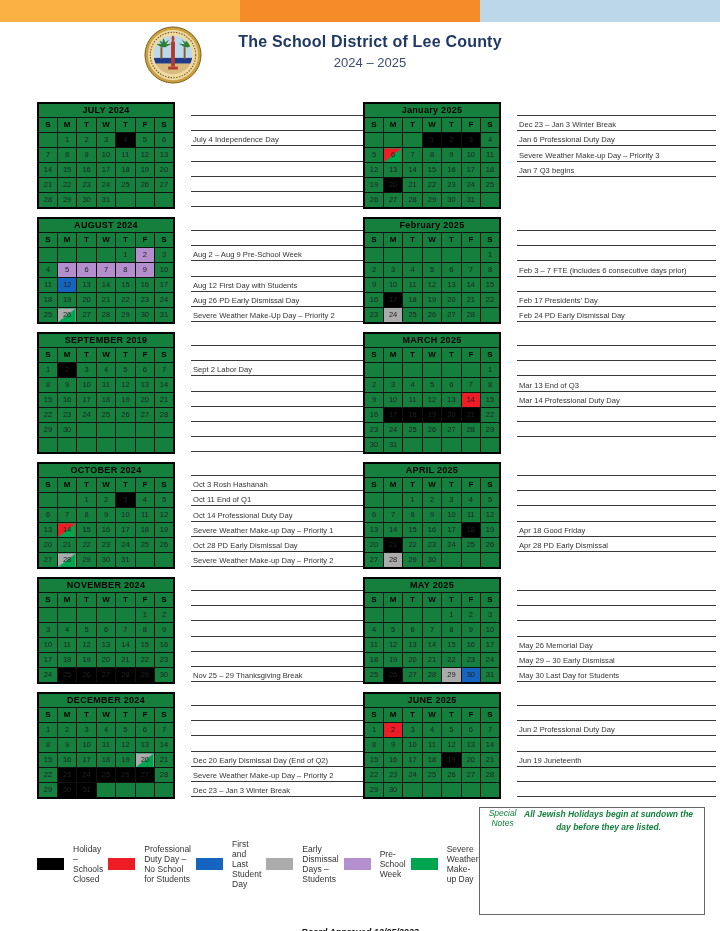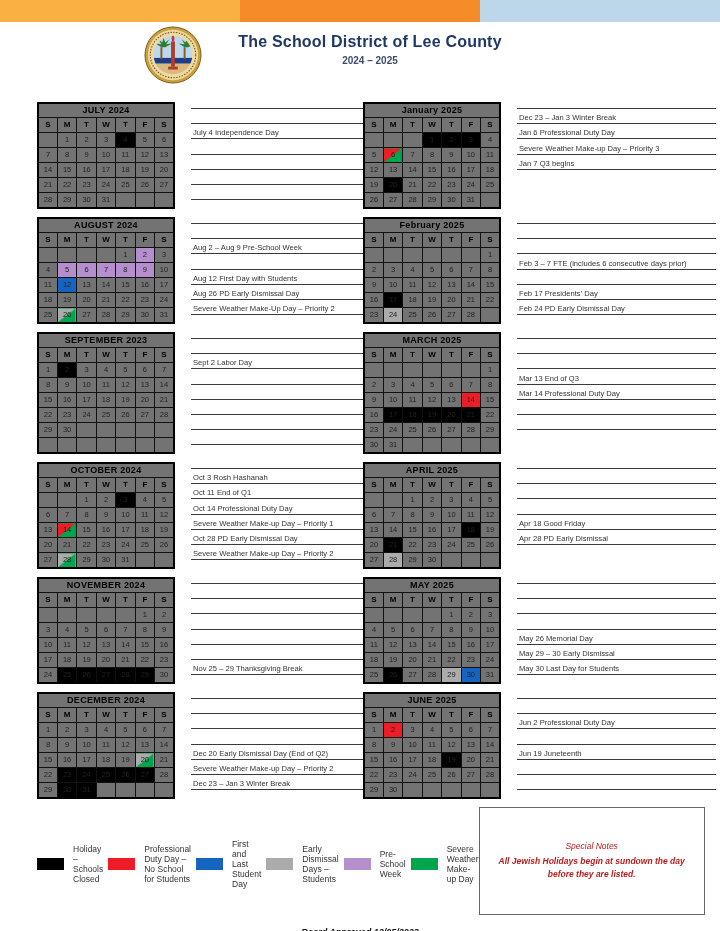--- a/index.html
+++ b/index.html
@@ -14,55 +14,55 @@
   .topbar .seg { flex:1; }
   .seg1 { background:var(--bar0,#FBB042); }
   .seg2 { background:var(--bar1,#F68C28); }
   .seg3 { background:var(--bar2,#BCD6EA); }
 
   
   .header { height:80px; position:relative; flex:0 0 auto;margin-left:20px; }
   .logo { position:absolute; left:124px; top:4px; }
   .titles { text-align:center; padding-top:11px; }
   .page-title { font-size:16px; font-weight:bold; color:var(--title-color,#1F3864); letter-spacing:.2px; }
-  .page-subtitle { font-size:10px; font-weight:bold; color:#3D4D6B; margin-top:4px; }
+  .page-subtitle { font-size:13px; font-weight:normal; color:#3D4D6B; margin-top:4px; }
 
   
   .main { display:flex; padding-left:37px; padding-right:4px; flex:0 0 auto; }
   .col { display:flex; flex-direction:column; gap:8px; }
   .col-left { width:326px; flex:0 0 326px; }
   .col-right { flex:1; }
   .month-block { display:flex; }
   table.cal { border-collapse:collapse; width:136px; flex:0 0 136px; table-layout:fixed;
-              border:2px solid #000; background:#737373; }
+              border:2px solid #000; background:#15803d; }
   .cal th, .cal td { border:1px solid #111; text-align:center; padding:0; height:14px;
                      font-size:7.5px; line-height:1; color:#222; overflow:hidden; }
   .cal .cal-title { height:13px; font-size:9px; font-weight:bold; color:#000; letter-spacing:.3px; }
   .cal .dow { font-weight:bold; font-size:8px; color:#000; }
   .c-H { background:var(--c-H,#000); color:#fff; }
   .c-R { background:var(--c-R,#EE1C25); color:#fff; }
   .c-B { background:var(--c-B,#1565C0); color:#fff; }
   .c-E { background:var(--c-E,#ABABAB); color:#111; }
   .c-P { background:var(--c-P,#B48ECD); color:#111; }
   .c-RG { background:linear-gradient(to bottom right, var(--c-R,#EE1C25) 49%, var(--c-G,#00A550) 51%); color:#fff; }
   .c-EG { background:linear-gradient(to bottom right, var(--c-E,#ABABAB) 49%, var(--c-G,#00A550) 51%); color:#111; }
 
-  .ann { flex:1; margin-left:16px; margin-top:6px; border-top:1.5px solid #3a3a3a; }
+  .ann { flex:1; margin-left:16px; margin-top:13px; border-top:1.5px solid #3a3a3a; }
   .slot { height:13.2px; border-bottom:1.5px solid #3a3a3a; font-size:7.6px; color:#333;
           display:flex; align-items:flex-end; padding:0 2px 1px; white-space:nowrap; overflow:hidden; }
 
   
   .bottom { display:flex; margin-top:8px; padding:0 18px 0 37px; flex:0 0 auto; }
   .legend { flex:1; display:flex; flex-direction:row; gap:5px; padding-top:6px; }
   .legend-item { display:flex; align-items:center; gap:9px; }
   .legend-swatch { width:27px; height:12px; flex:0 0 27px; }
   .legend-label { font-size:8.5px; color:#333; }
   .notes-box { width:212px; height:106px; flex:0 0 212px; border:1.5px solid #666;
-               display:flex; flex-direction:column; justify-content:center; text-align:center;
-               font-style:italic; color:#b91c1c; padding:0 6px; }
+               display:flex; justify-content:center; text-align:center;
+               font-style:italic; color:#15803d; padding:0 6px; }
   .notes-title { font-size:8.5px; margin-bottom:4px; }
   .notes-body { font-size:8.5px; font-weight:bold; line-height:1.5; }
 
   .board { text-align:center; font-weight:bold; font-style:italic; font-size:9px;
            color:#111; margin-top:12px; flex:0 0 auto; }
 
   .spacer { flex:1; }
 </style>
 </head>
 <body>
@@ -246,21 +246,21 @@
           <div class="slot"></div>
           <div class="slot">Aug 12 First Day with Students</div>
           <div class="slot">Aug 26 PD Early Dismissal Day</div>
           <div class="slot">Severe Weather Make-Up Day – Priority 2</div>
         </div>
       </div>
       <div class="month-block">
         <table class="cal">
           <tbody>
             <tr>
-              <th class="cal-title" colspan="7">SEPTEMBER 2023</th>
+              <th class="cal-title" colspan="7">SEPTEMBER 2019</th>
             </tr>
             <tr>
               <th class="dow">S</th>
               <th class="dow">M</th>
               <th class="dow">T</th>
               <th class="dow">W</th>
               <th class="dow">T</th>
               <th class="dow">F</th>
               <th class="dow">S</th>
             </tr>

